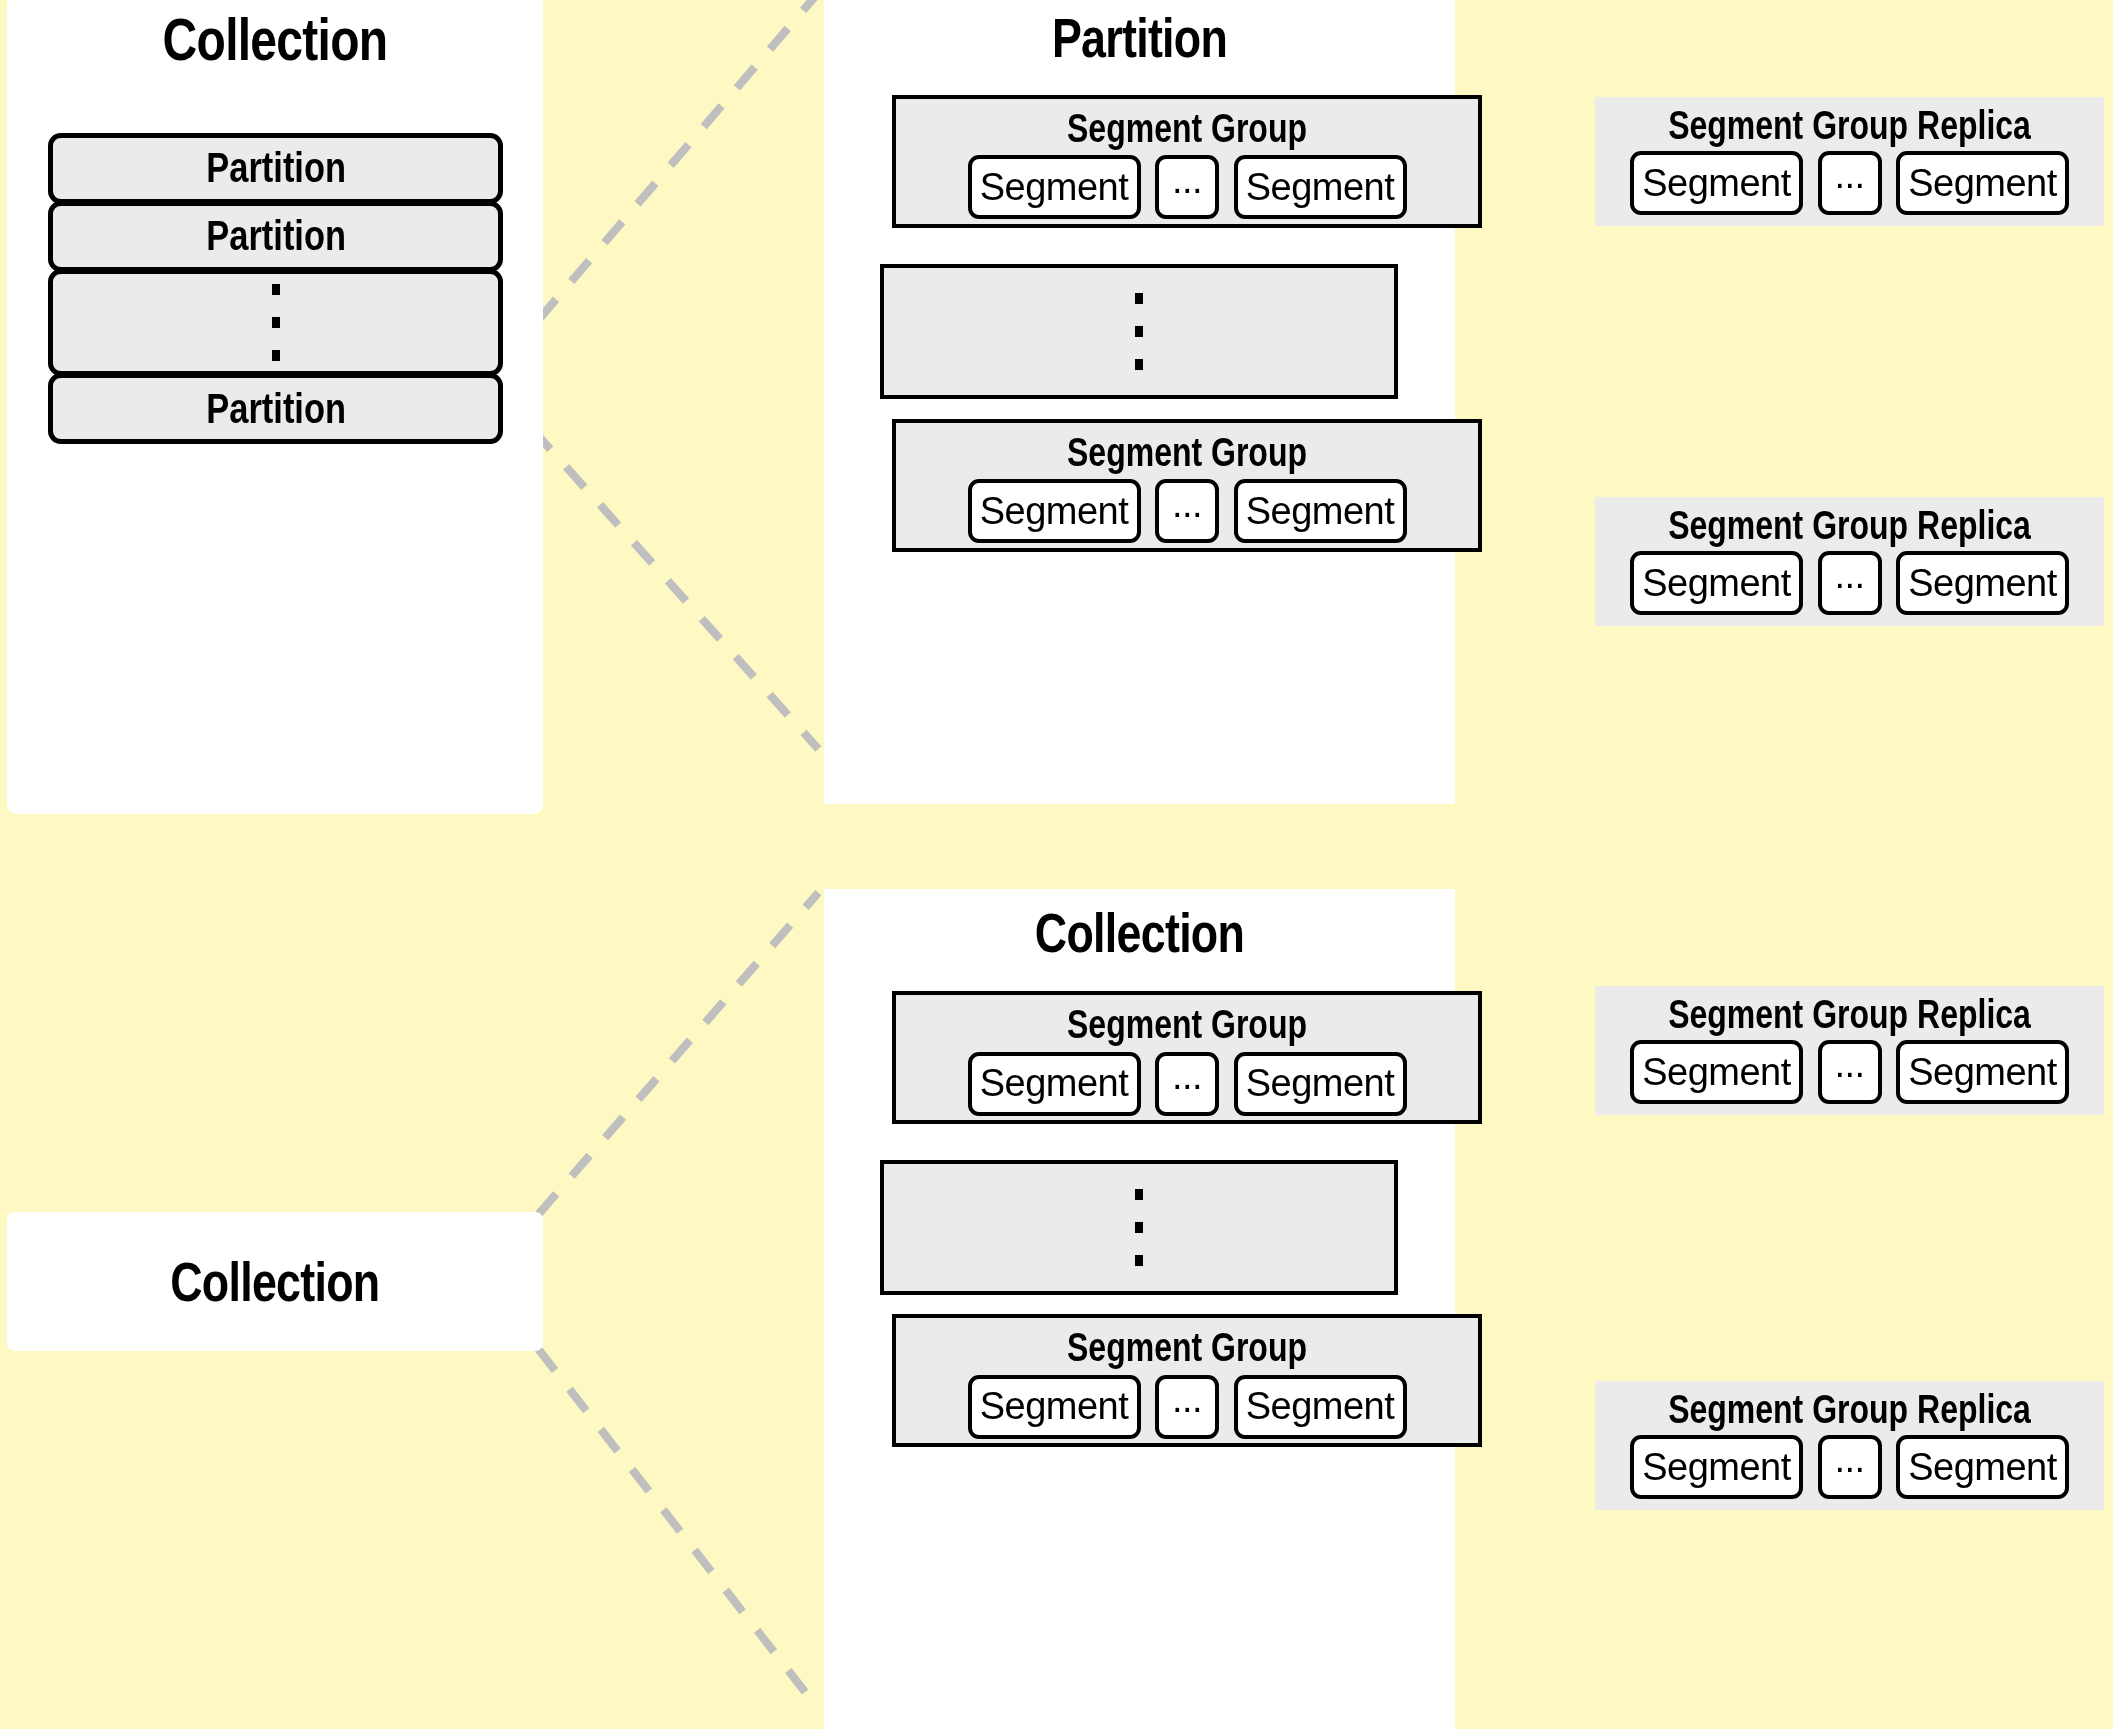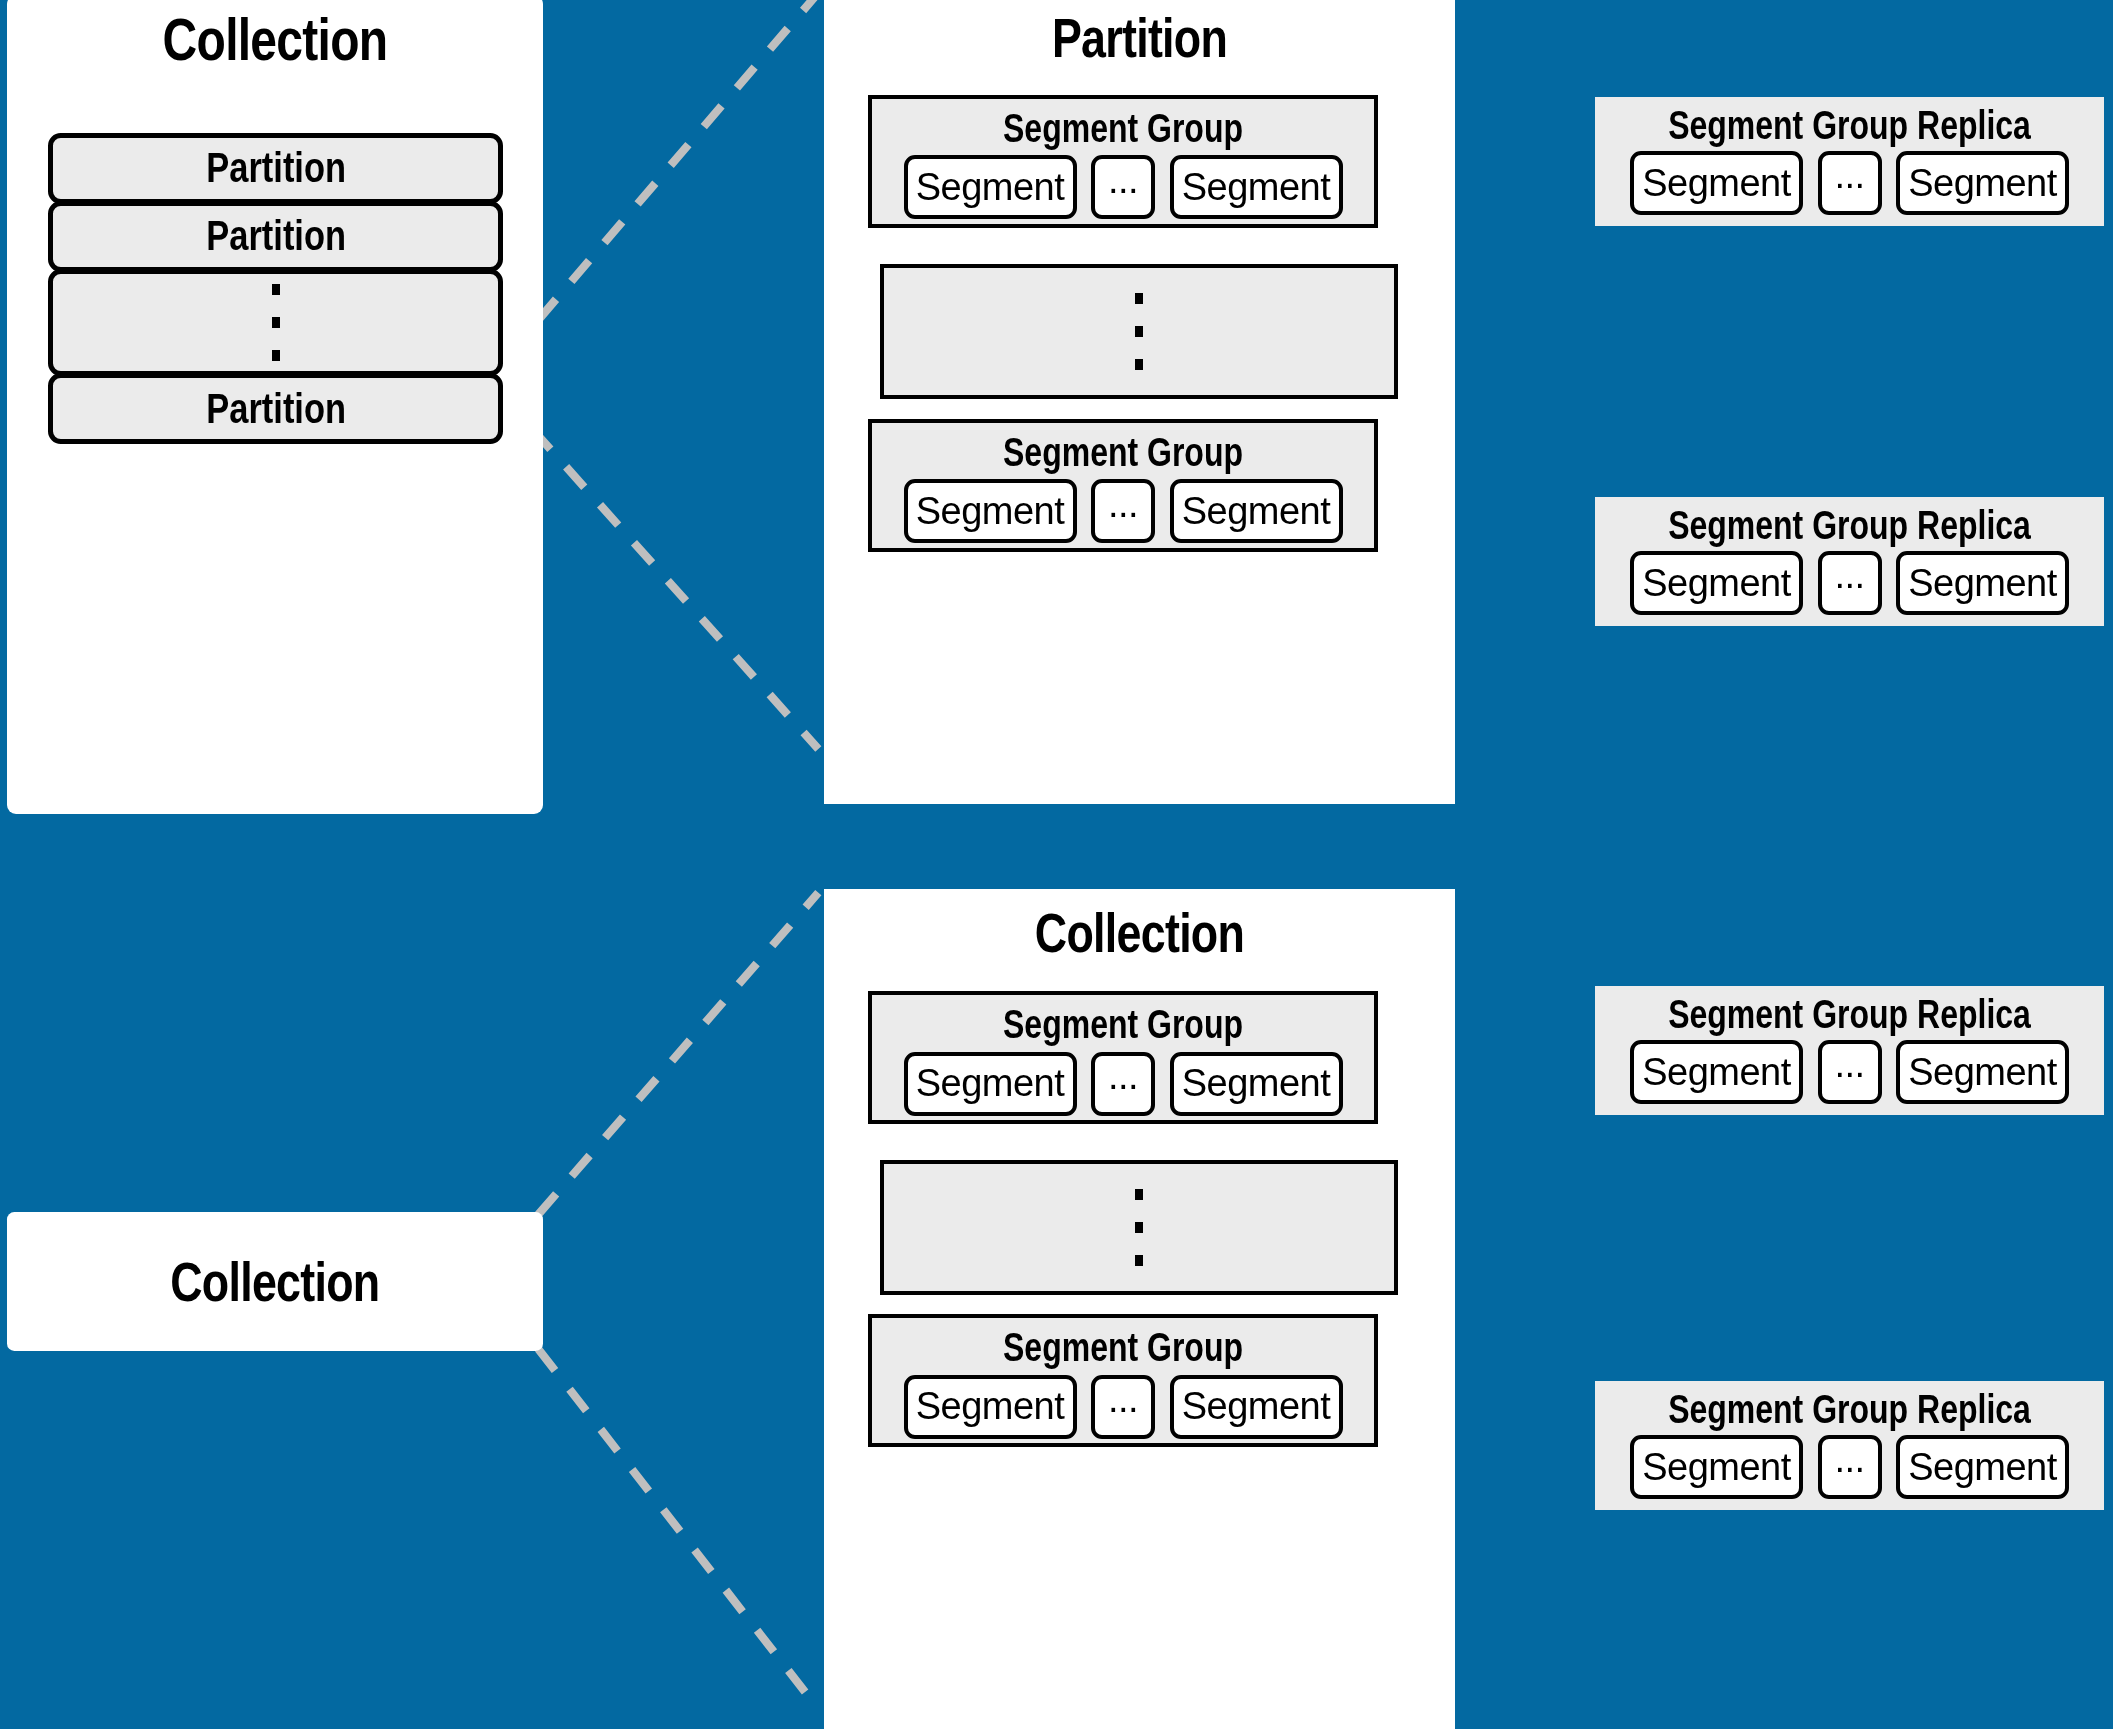--- a/index.html
+++ b/index.html
@@ -1,19 +1,19 @@
 <!DOCTYPE html>
 <html style="font-size:14.5px"><head>
 <meta charset="utf-8">
 <style>
   html,body{margin:0;padding:0;background:#000;}
   #stage{
     position:relative;
     width:2114px;height:1729px;
-    background:#0369a1;
+    background:#fef9c3;
     overflow:hidden;
     font-family:"Liberation Sans","DejaVu Sans",sans-serif;
   }
 
   
   .panel-white{
     position:absolute;
     background:#fff;
     box-sizing:border-box;
   }
@@ -94,21 +94,21 @@
 
   .torn-panel .panel-title{
     margin-top:12.7px;
     font-size:56px;
     line-height:62px;
   }
 
   
   .seg-group{
     position:absolute;
-    left:44px;width:510px;
+    left:68px;width:590px;
     box-sizing:border-box;
     background:#ebebeb;
     border:4.5px solid #000;
   }
   .seg-group-title{
     text-align:center;
     font-weight:bold;
     font-size:40px;
     line-height:44px;
     color:#000;

